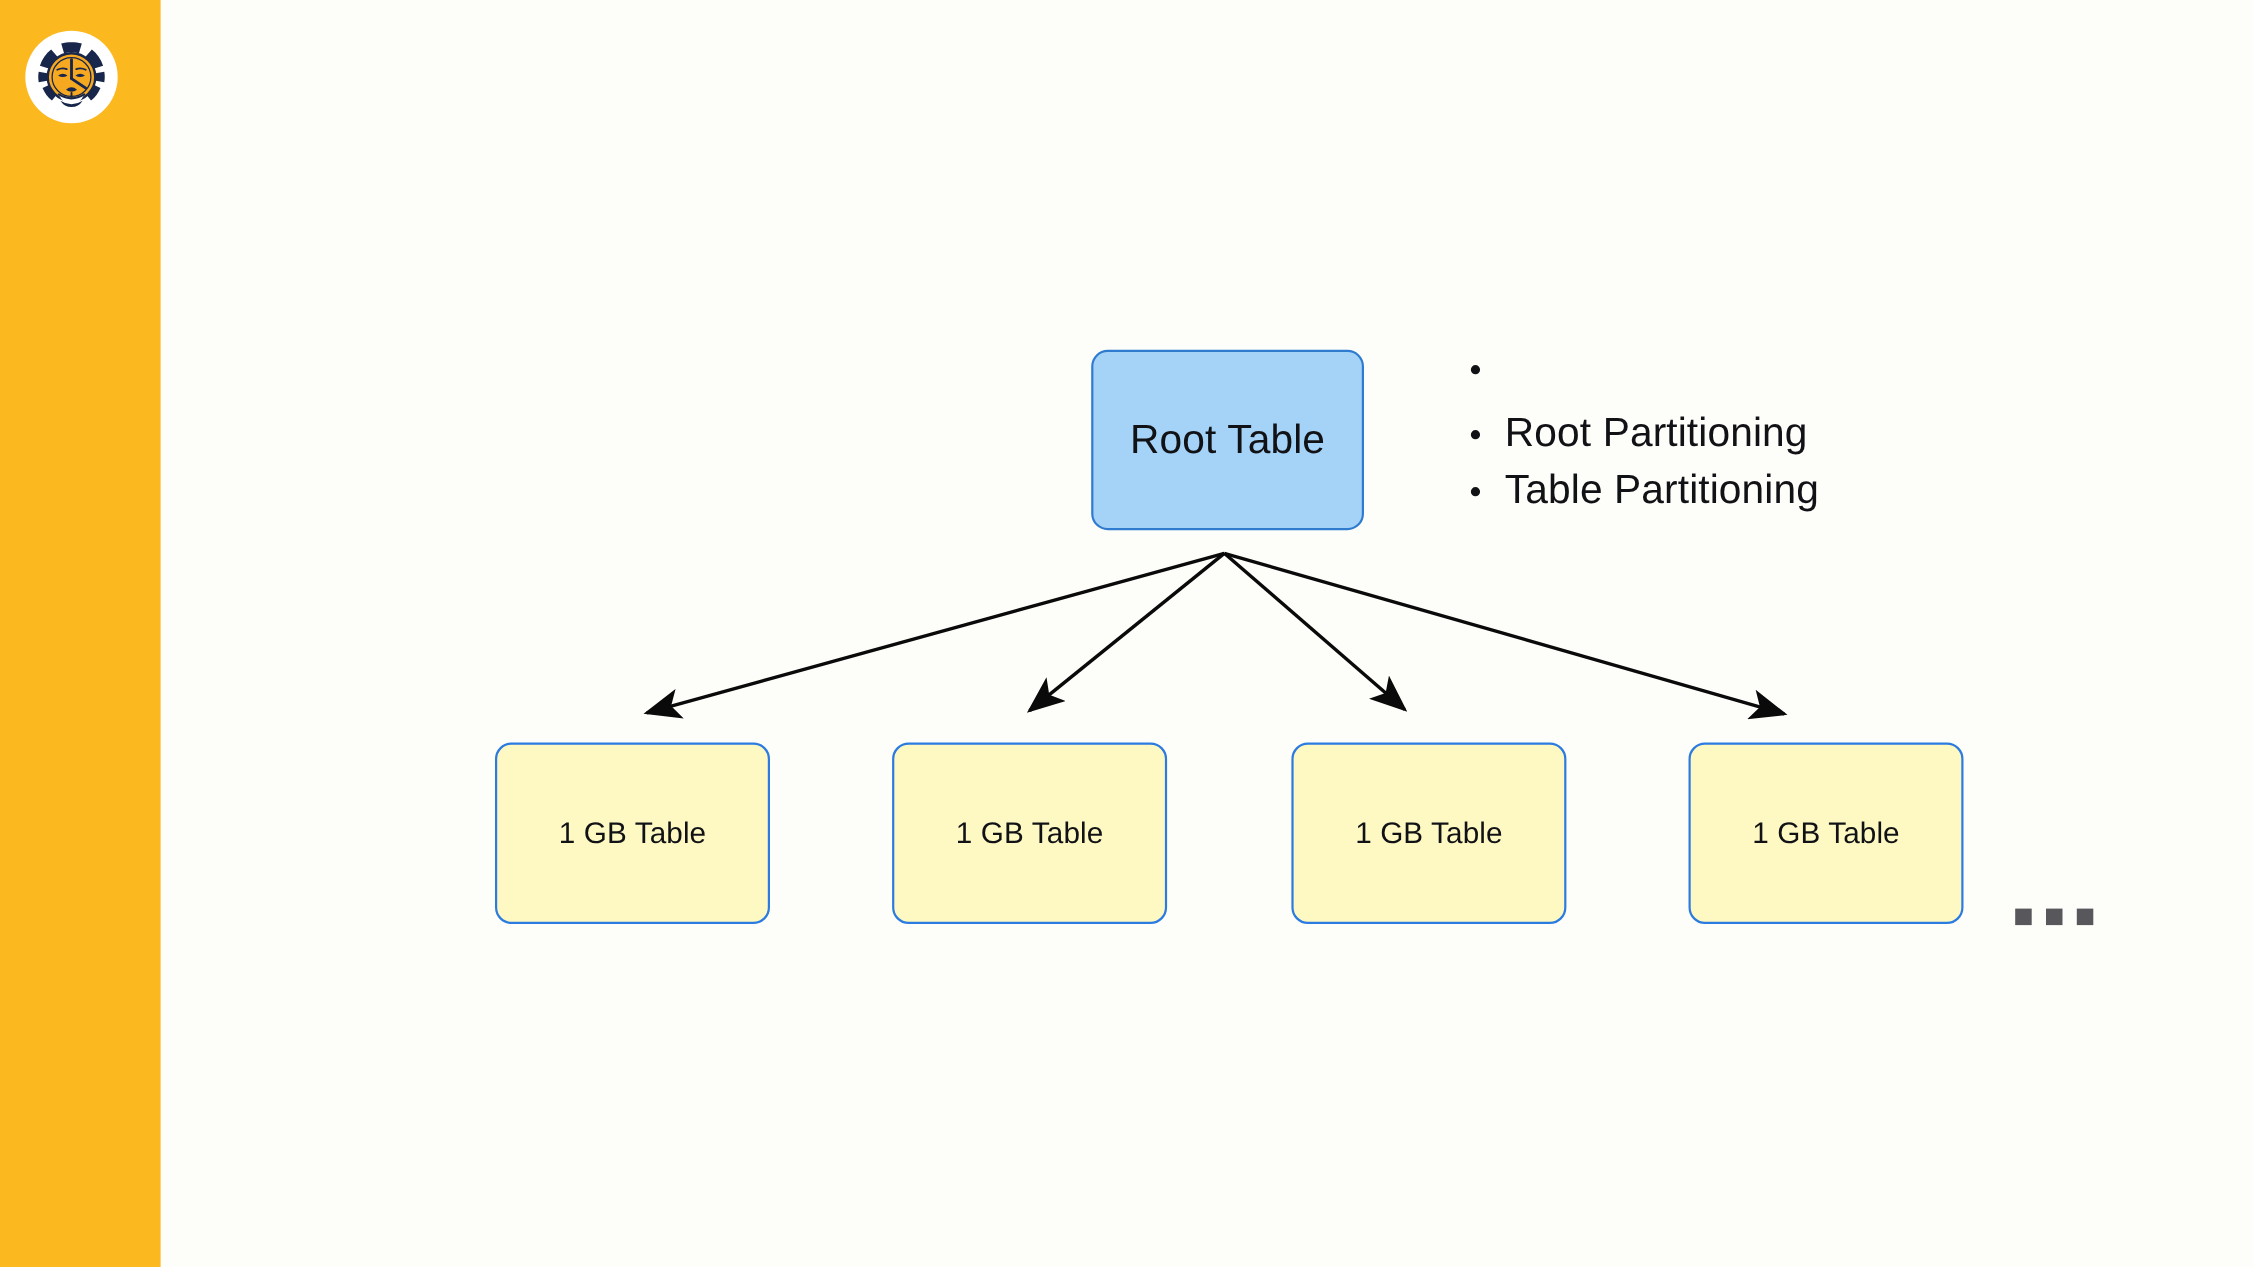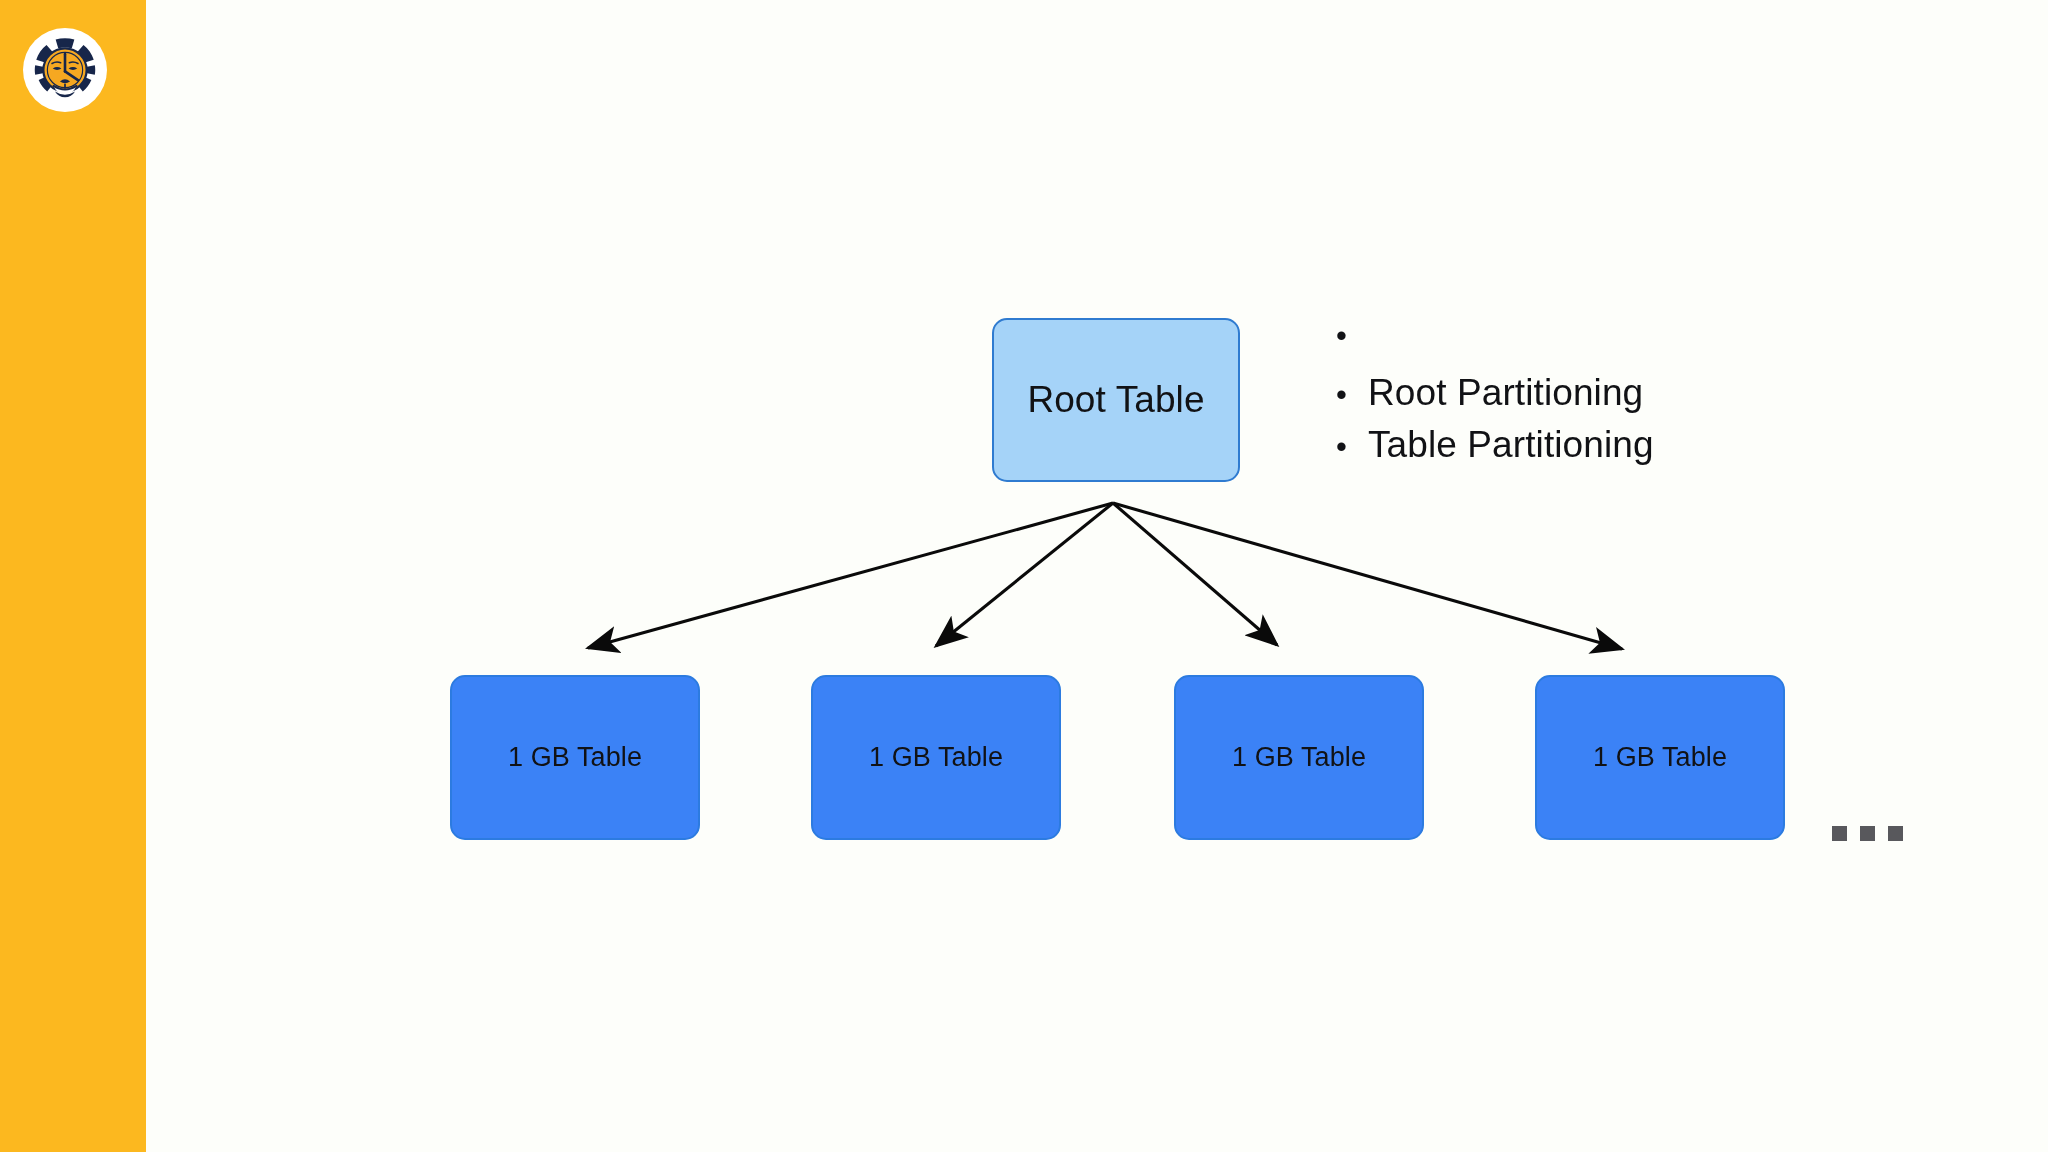--- a/index.html
+++ b/index.html
@@ -88,21 +88,21 @@
     height: 164px;
     background: #A5D3F8;
     border: 2px solid #2F7BD0;
     font-size: 37px;
   }
 
   .node-leaf {
     top: 675px;
     width: 250px;
     height: 165px;
-    background: #3b82f6;
+    background: #fef9c3;
     border: 2px solid #2C7BE0;
     font-size: 27px;
   }
   .leaf-1 { left: 450px; }
   .leaf-2 { left: 811px; }
   .leaf-3 { left: 1174px; }
   .leaf-4 { left: 1535px; }
 
   
   #bullet-list {

